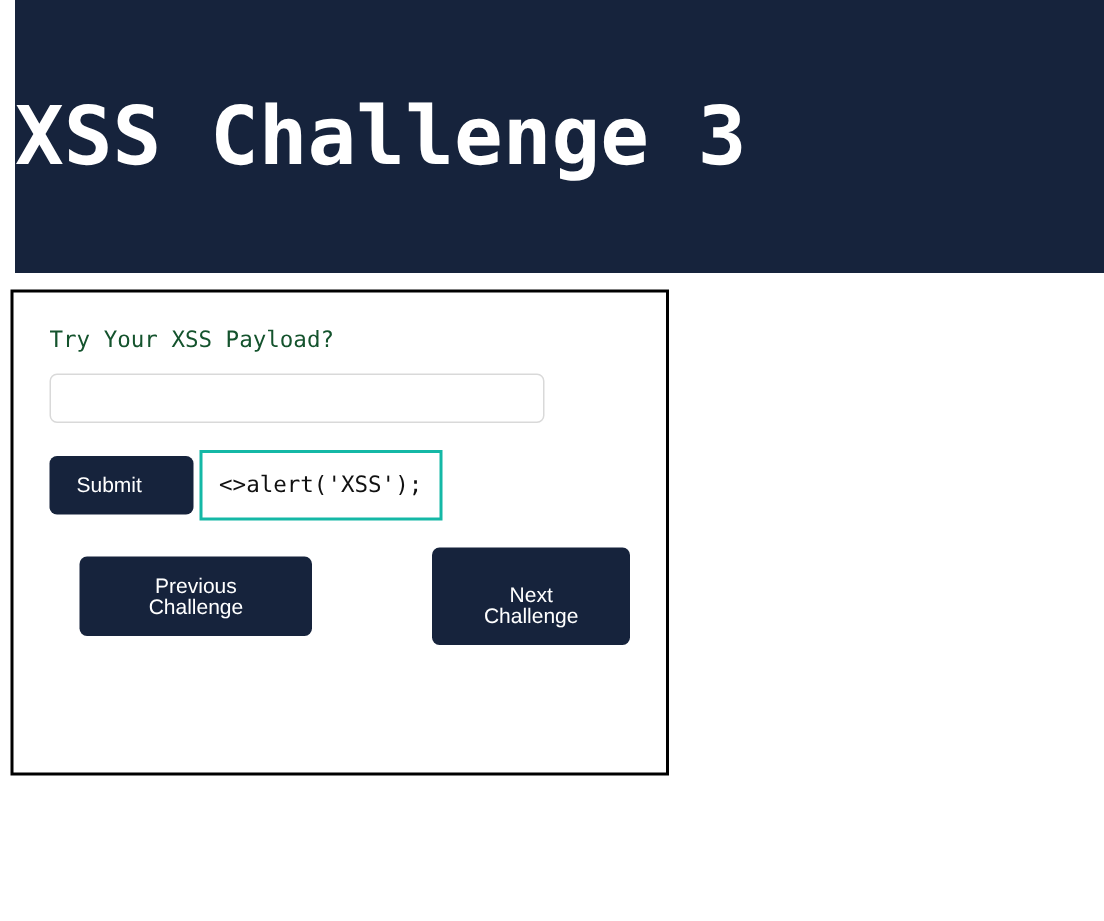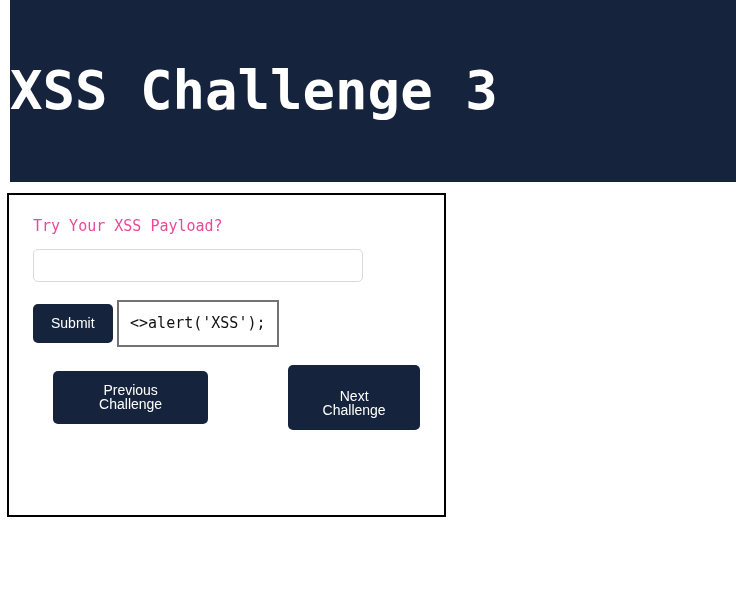--- a/index.html
+++ b/index.html
@@ -49,21 +49,21 @@
     border: 2px solid #000000;
     background: #ffffff;
     box-sizing: border-box;
     padding: 22px 24px 0 24px;
   }
 
   .payload-label {
     display: block;
     font-family: "DejaVu Sans Mono", "Liberation Mono", monospace;
     font-size: 15px;
-    color: #ec4899;
+    color: #14532d;
     margin: 0 0 14px 0;
     line-height: 1.2;
     white-space: pre;
   }
 
   .payload-input {
     display: block;
     width: 330px;
     height: 33px;
     box-sizing: border-box;
@@ -85,27 +85,27 @@
     border: none;
     border-radius: 5px;
     font-family: "Liberation Sans", sans-serif;
     font-size: 14px;
     line-height: 1;
     cursor: pointer;
     text-align: center;
   }
   .btn-submit {
     margin-top: 18px;
-    padding: 12px 18px 13px 18px;
+    padding: 12px 34px 13px 18px;
   }
 
   .output-box {
     display: inline-block;
     margin-top: 18px;
-    border: 2px solid #737373;
+    border: 2px solid #14b8a6;
     background: #ffffff;
     padding: 12px 11px 13px 11px;
     font-family: "DejaVu Sans Mono", "Liberation Mono", monospace;
     font-size: 15px;
     color: #111111;
     line-height: 1.2;
     white-space: pre;
   }
 
   .nav-row {

